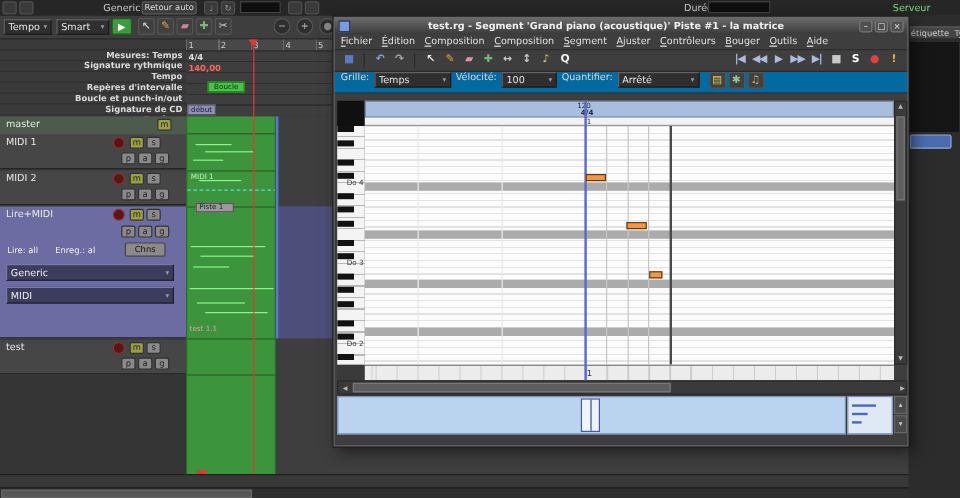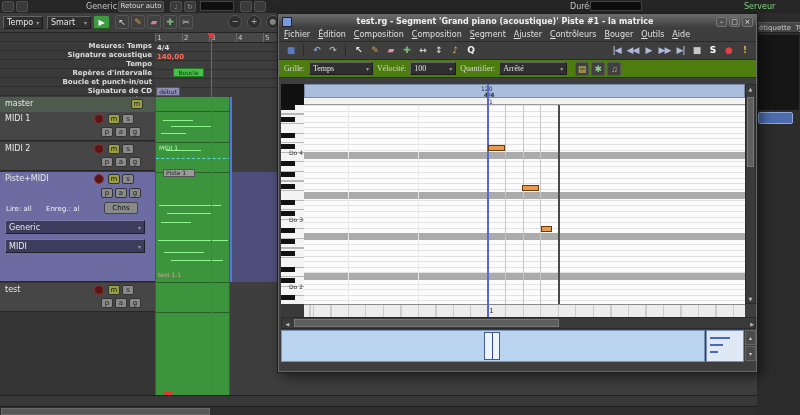--- a/index.html
+++ b/index.html
@@ -76,21 +76,21 @@
   .wicon{width:8px;height:8px;background:#7a9ae0;border:1px solid #223;margin-right:4px;flex:none;}
   .wtitle{flex:1;text-align:center;font-size:8px;font-weight:bold;color:#f0f0f0;white-space:nowrap;overflow:hidden;}
   .wbtn{width:11px;height:10px;margin-left:2px;background:#505050;border:1px solid #777;color:#eee;font-size:7px;line-height:8px;text-align:center;border-radius:2px;flex:none;box-sizing:border-box;}
   .menubar{position:absolute;left:0;top:13px;right:0;height:14px;background:#3e3e3e;border-bottom:1px solid #2a2a2a;display:flex;align-items:center;padding-left:5px;gap:8px;box-sizing:border-box;}
   .mitem{display:inline-block;font-size:8px;color:#e0e0e0;white-space:nowrap;}
   .mitem::first-letter{text-decoration:underline;}
   .toolbar1{position:absolute;left:0;top:27px;right:0;height:18px;background:#3e3e3e;border-bottom:1px solid #2a2a2a;display:flex;align-items:center;padding:0 4px;gap:1px;box-sizing:border-box;}
   .t1icon{min-width:15px;height:15px;line-height:15px;text-align:center;font-size:9px;color:#ccc;letter-spacing:-1px;font-weight:bold;}
   .tsep{width:4px;height:13px;border-right:1px solid #2a2a2a;margin-right:4px;}
   .tspace{flex:1;}
-  .toolbar2{position:absolute;left:0;top:45px;right:0;height:18px;background:#4d7c0f;border-bottom:1px solid #2a2a2a;display:flex;align-items:center;padding:0 5px;gap:4px;box-sizing:border-box;font-family:Liberation Serif, serif;}
+  .toolbar2{position:absolute;left:0;top:45px;right:0;height:18px;background:#0369a1;border-bottom:1px solid #2a2a2a;display:flex;align-items:flex-start;padding:0 5px;gap:4px;box-sizing:border-box;}
   .tlabel{font-size:8px;color:#d8d8d8;white-space:nowrap;}
   #options-icons{display:flex;gap:2px;margin-left:4px;}
   
   .mcontent{position:absolute;left:0;top:63px;right:0;bottom:0;background:#3e3e3e;}
   .corner-black{position:absolute;left:2px;top:6px;width:23px;height:21px;background:#101010;}
   .blueband{position:absolute;left:25px;top:6px;width:441px;height:14px;background:#a9bedd;border:1px solid #7a8aa8;box-sizing:border-box;}
   .tempo120{position:absolute;left:176px;top:0;font-size:6px;color:#222a3a;}
   .sig44{position:absolute;left:179px;top:6px;font-size:6px;color:#222a3a;font-weight:bold;}
   .topruler{position:absolute;left:25px;top:20px;width:441px;height:7px;background:#f2f2f2;border-bottom:1px solid #999;box-sizing:border-box;}
   .barnum{position:absolute;font-size:6px;color:#333;top:0;}
@@ -162,21 +162,21 @@
       </div>
     <div id="row2-rounds">
         <span class="rbtn" style="color: rgb(187, 187, 187);">−</span>
         <span class="rbtn" style="color: rgb(187, 187, 187);">+</span>
         <span class="rbtn" style="color: rgb(136, 136, 136);">●</span>
       </div>
   </div>
 
   <div class="lpanel">
     <div class="lrow" style="top:0"><span>Mesures: Temps</span></div>
-    <div class="lrow" style="top:9px"><span>Signature acoustique</span></div>
+    <div class="lrow" style="top:9px"><span>Signature rythmique</span></div>
     <div class="lrow" style="top:18px"><span>Tempo</span></div>
     <div class="lrow" style="top:36px"><span>Boucle et punch-in/out</span></div>
     <div class="lrow" style="top:27px"><span>Repères d'intervalle</span></div>
     <div class="lrow" style="top:45px"><span>Signature de CD</span></div>
     <div class="lrow" style="top:54px"><span>Repères</span></div>
   </div>
 
   <div class="tracks">
     <div class="trk master" style="top:0;height:18px">
       <span class="tname" style="top:2px">master</span>
@@ -194,21 +194,21 @@
     <div class="trk midi" style="top:45px;height:29px">
       <span class="tname">MIDI 2</span>
       <span class="recbtn" style="left:94px;top:2px"></span>
       <span class="mbtn olive" style="left:108px;top:2px">m</span>
       <span class="mbtn" style="left:122px;top:2px">s</span>
       <span class="mbtn" style="left:101px;top:15px">p</span>
       <span class="mbtn" style="left:115px;top:15px">a</span>
       <span class="mbtn" style="left:129px;top:15px">g</span>
     </div>
     <div class="trk audio" style="top:75px;height:110px">
-      <span class="tname">Piste+MIDI</span>
+      <span class="tname">Lire+MIDI</span>
       <span class="recbtn" style="left:94px;top:2px"></span>
       <span class="mbtn olive" style="left:108px;top:2px">m</span>
       <span class="mbtn" style="left:122px;top:2px">s</span>
       <span class="mbtn" style="left:101px;top:16px">p</span>
       <span class="mbtn" style="left:115px;top:16px">a</span>
       <span class="mbtn" style="left:129px;top:16px">g</span>
       <span class="smalltx" style="left:6px;top:33px">Lire: all</span>
       <span class="smalltx" style="left:46px;top:33px">Enreg.: al</span>
       <span class="chns" style="left:104px;top:30px">Chns</span>
       <div class="combo dark abs" style="left:5px;top:67px;width:140px;height:14px">

